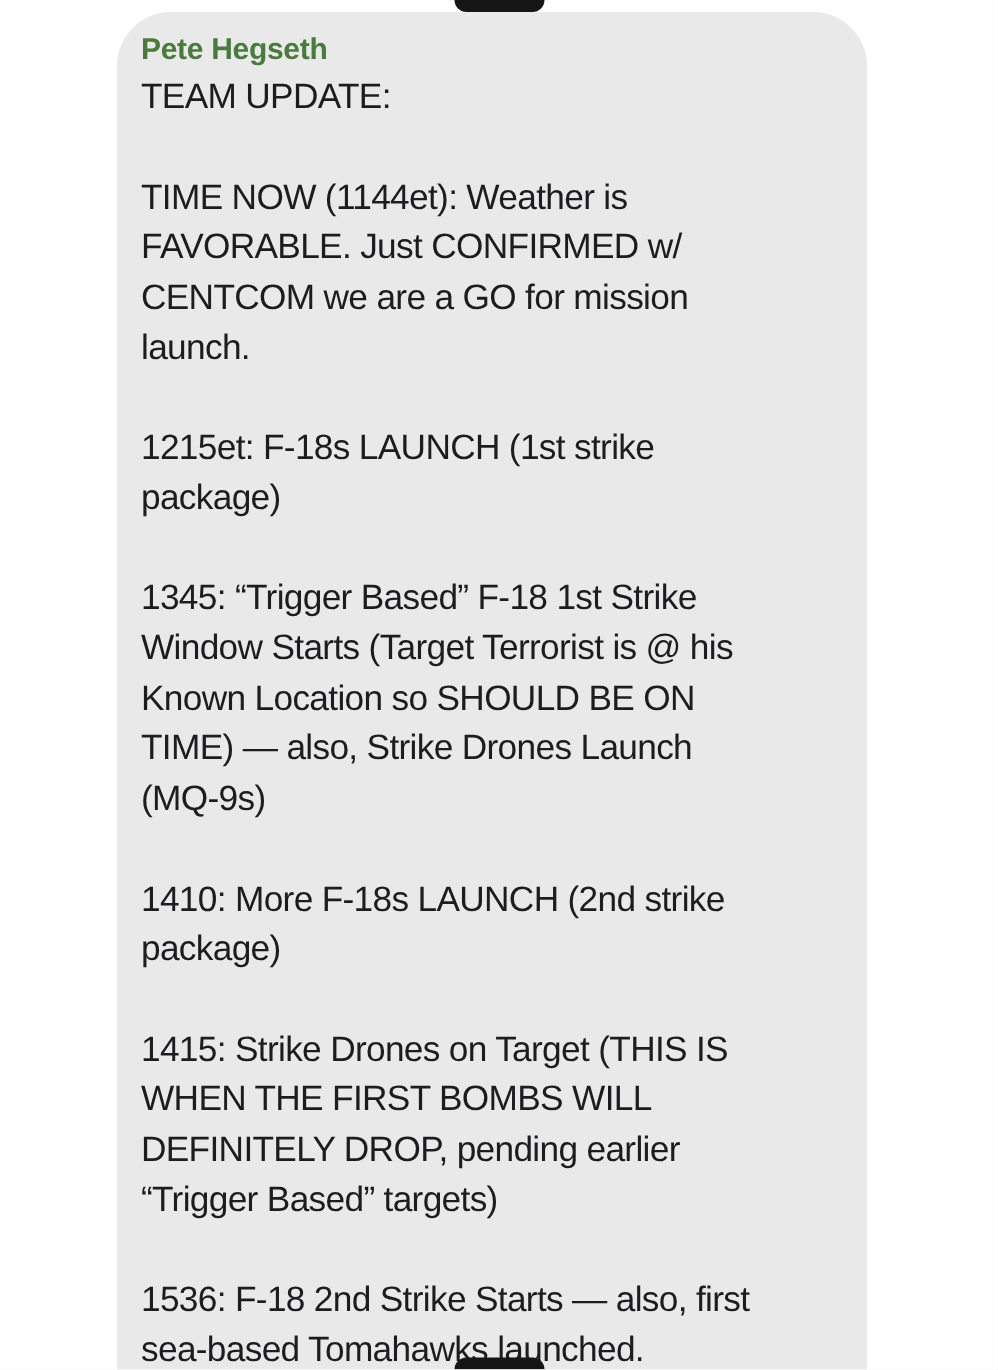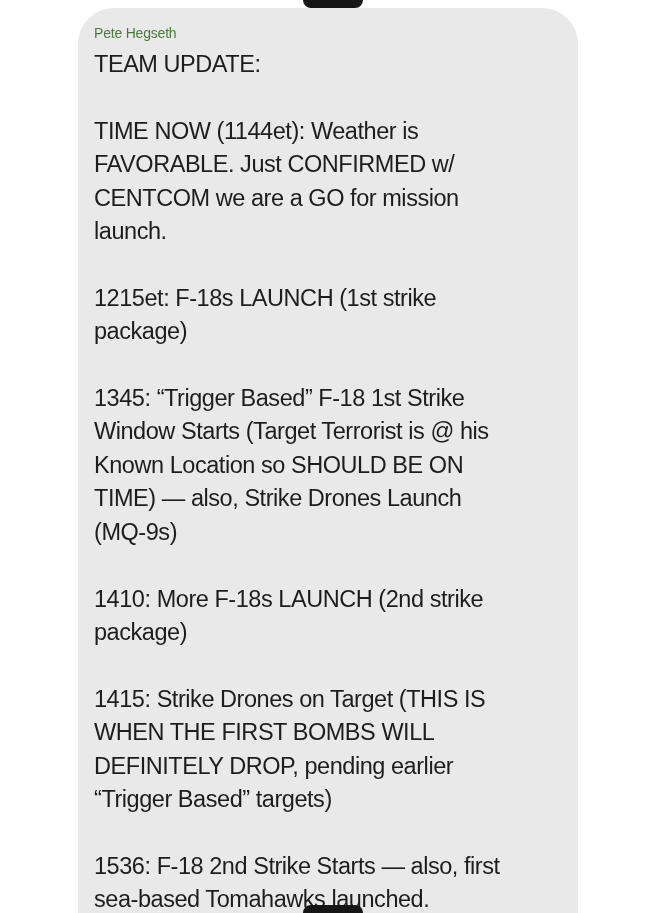--- a/index.html
+++ b/index.html
@@ -41,23 +41,23 @@
     left: 78px;
     top: 8px;
     width: 500px;
     height: 920px;
     background: var(--bubble);
     border-radius: 36px 36px 0 0;
     padding: 14px 14px 0 16px;
     z-index: 1;
   }
   .sender {
-    font-size: 14px;
+    font-size: 20px;
     line-height: 23px;
-    font-weight: 400;
+    font-weight: 700;
     letter-spacing: -0.2px;
     color: var(--sender-name);
     margin-bottom: 3px;
   }
   .msg {
     font-size: 23.5px;
     line-height: 33.4px;
     font-weight: 400;
     letter-spacing: -0.45px;
     color: var(--message-text);

